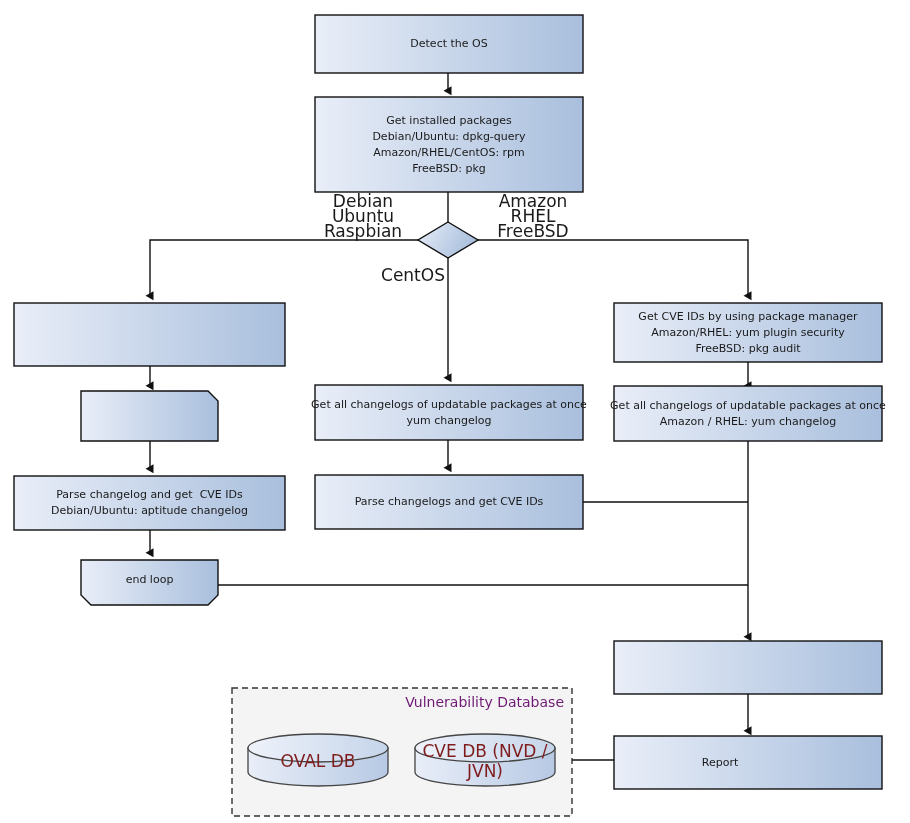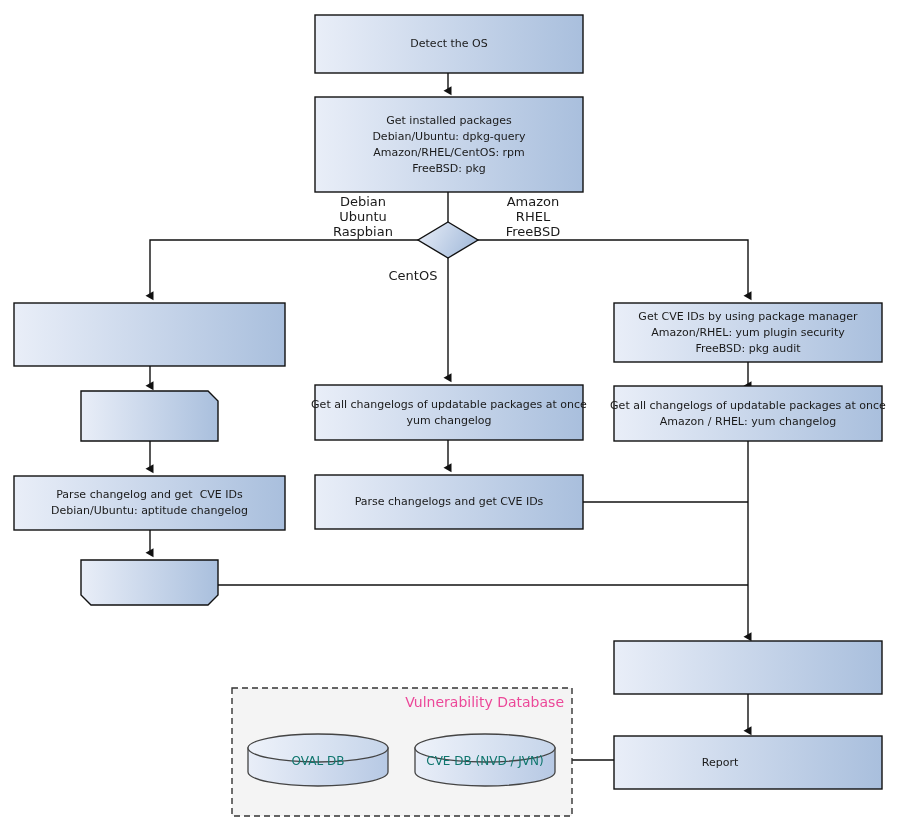--- a/index.html
+++ b/index.html
@@ -30,39 +30,39 @@
     text-align: center;
     color: #1a1a1a;
     font-size: 11px;
     line-height: 16px;
     white-space: pre;
     pointer-events: none;
   }
   .edge-label {
     position: absolute;
     color: #1a1a1a;
-    font-size: 13px;
+    font-size: 17px;
     line-height: 15px;
     text-align: center;
     white-space: pre;
   }
   .group-title {
     position: absolute;
-    color: #ec4899;
+    color: #701a75;
     font-size: 14px;
     text-align: right;
   }
   .cyl-text {
     position: absolute;
     display: flex;
     align-items: center;
     justify-content: center;
     text-align: center;
-    color: #0f766e;
-    font-size: 12px;
+    color: #7f1d1d;
+    font-size: 17px;
     pointer-events: none;
   }
 </style>
 </head>
 <body>
 
 <div id="canvas">
 
   <svg class="layer" viewBox="0 0 910 823">
     <defs>
@@ -161,20 +161,21 @@
   </svg>
 
   <div class="node-text" style="left:315px; top:15px; width:268px; height:58px;"><div><div>Detect the OS</div></div></div>
 
   <div class="node-text" style="left:315px; top:97px; width:268px; height:95px;"><div><div>Get installed packages</div><div>Debian/Ubuntu: dpkg-query</div><div>Amazon/RHEL/CentOS: rpm</div><div>FreeBSD: pkg</div></div></div>
 
 
 
   <div class="node-text" style="left:14px; top:476px; width:271px; height:54px;"><div><div>Parse changelog and get  CVE IDs</div><div>Debian/Ubuntu: aptitude changelog</div></div></div>
 
+  <div class="node-text" style="left:81px; top:560px; width:137px; height:40px;"><div><div>end loop</div></div></div>
 
   <div class="node-text" style="left:299px; top:385px; width:300px; height:55px;"><div><div>Get all changelogs of updatable packages at once</div><div>yum changelog</div></div></div>
 
   <div class="node-text" style="left:315px; top:475px; width:268px; height:54px;"><div><div>Parse changelogs and get CVE IDs</div></div></div>
 
   <div class="node-text" style="left:614px; top:303px; width:268px; height:59px;"><div><div>Get CVE IDs by using package manager</div><div>Amazon/RHEL: yum plugin security</div><div>FreeBSD: pkg audit</div></div></div>
 
   <div class="node-text" style="left:598px; top:386px; width:300px; height:55px;"><div><div>Get all changelogs of updatable packages at once</div><div>Amazon / RHEL: yum changelog</div></div></div>
 
 

